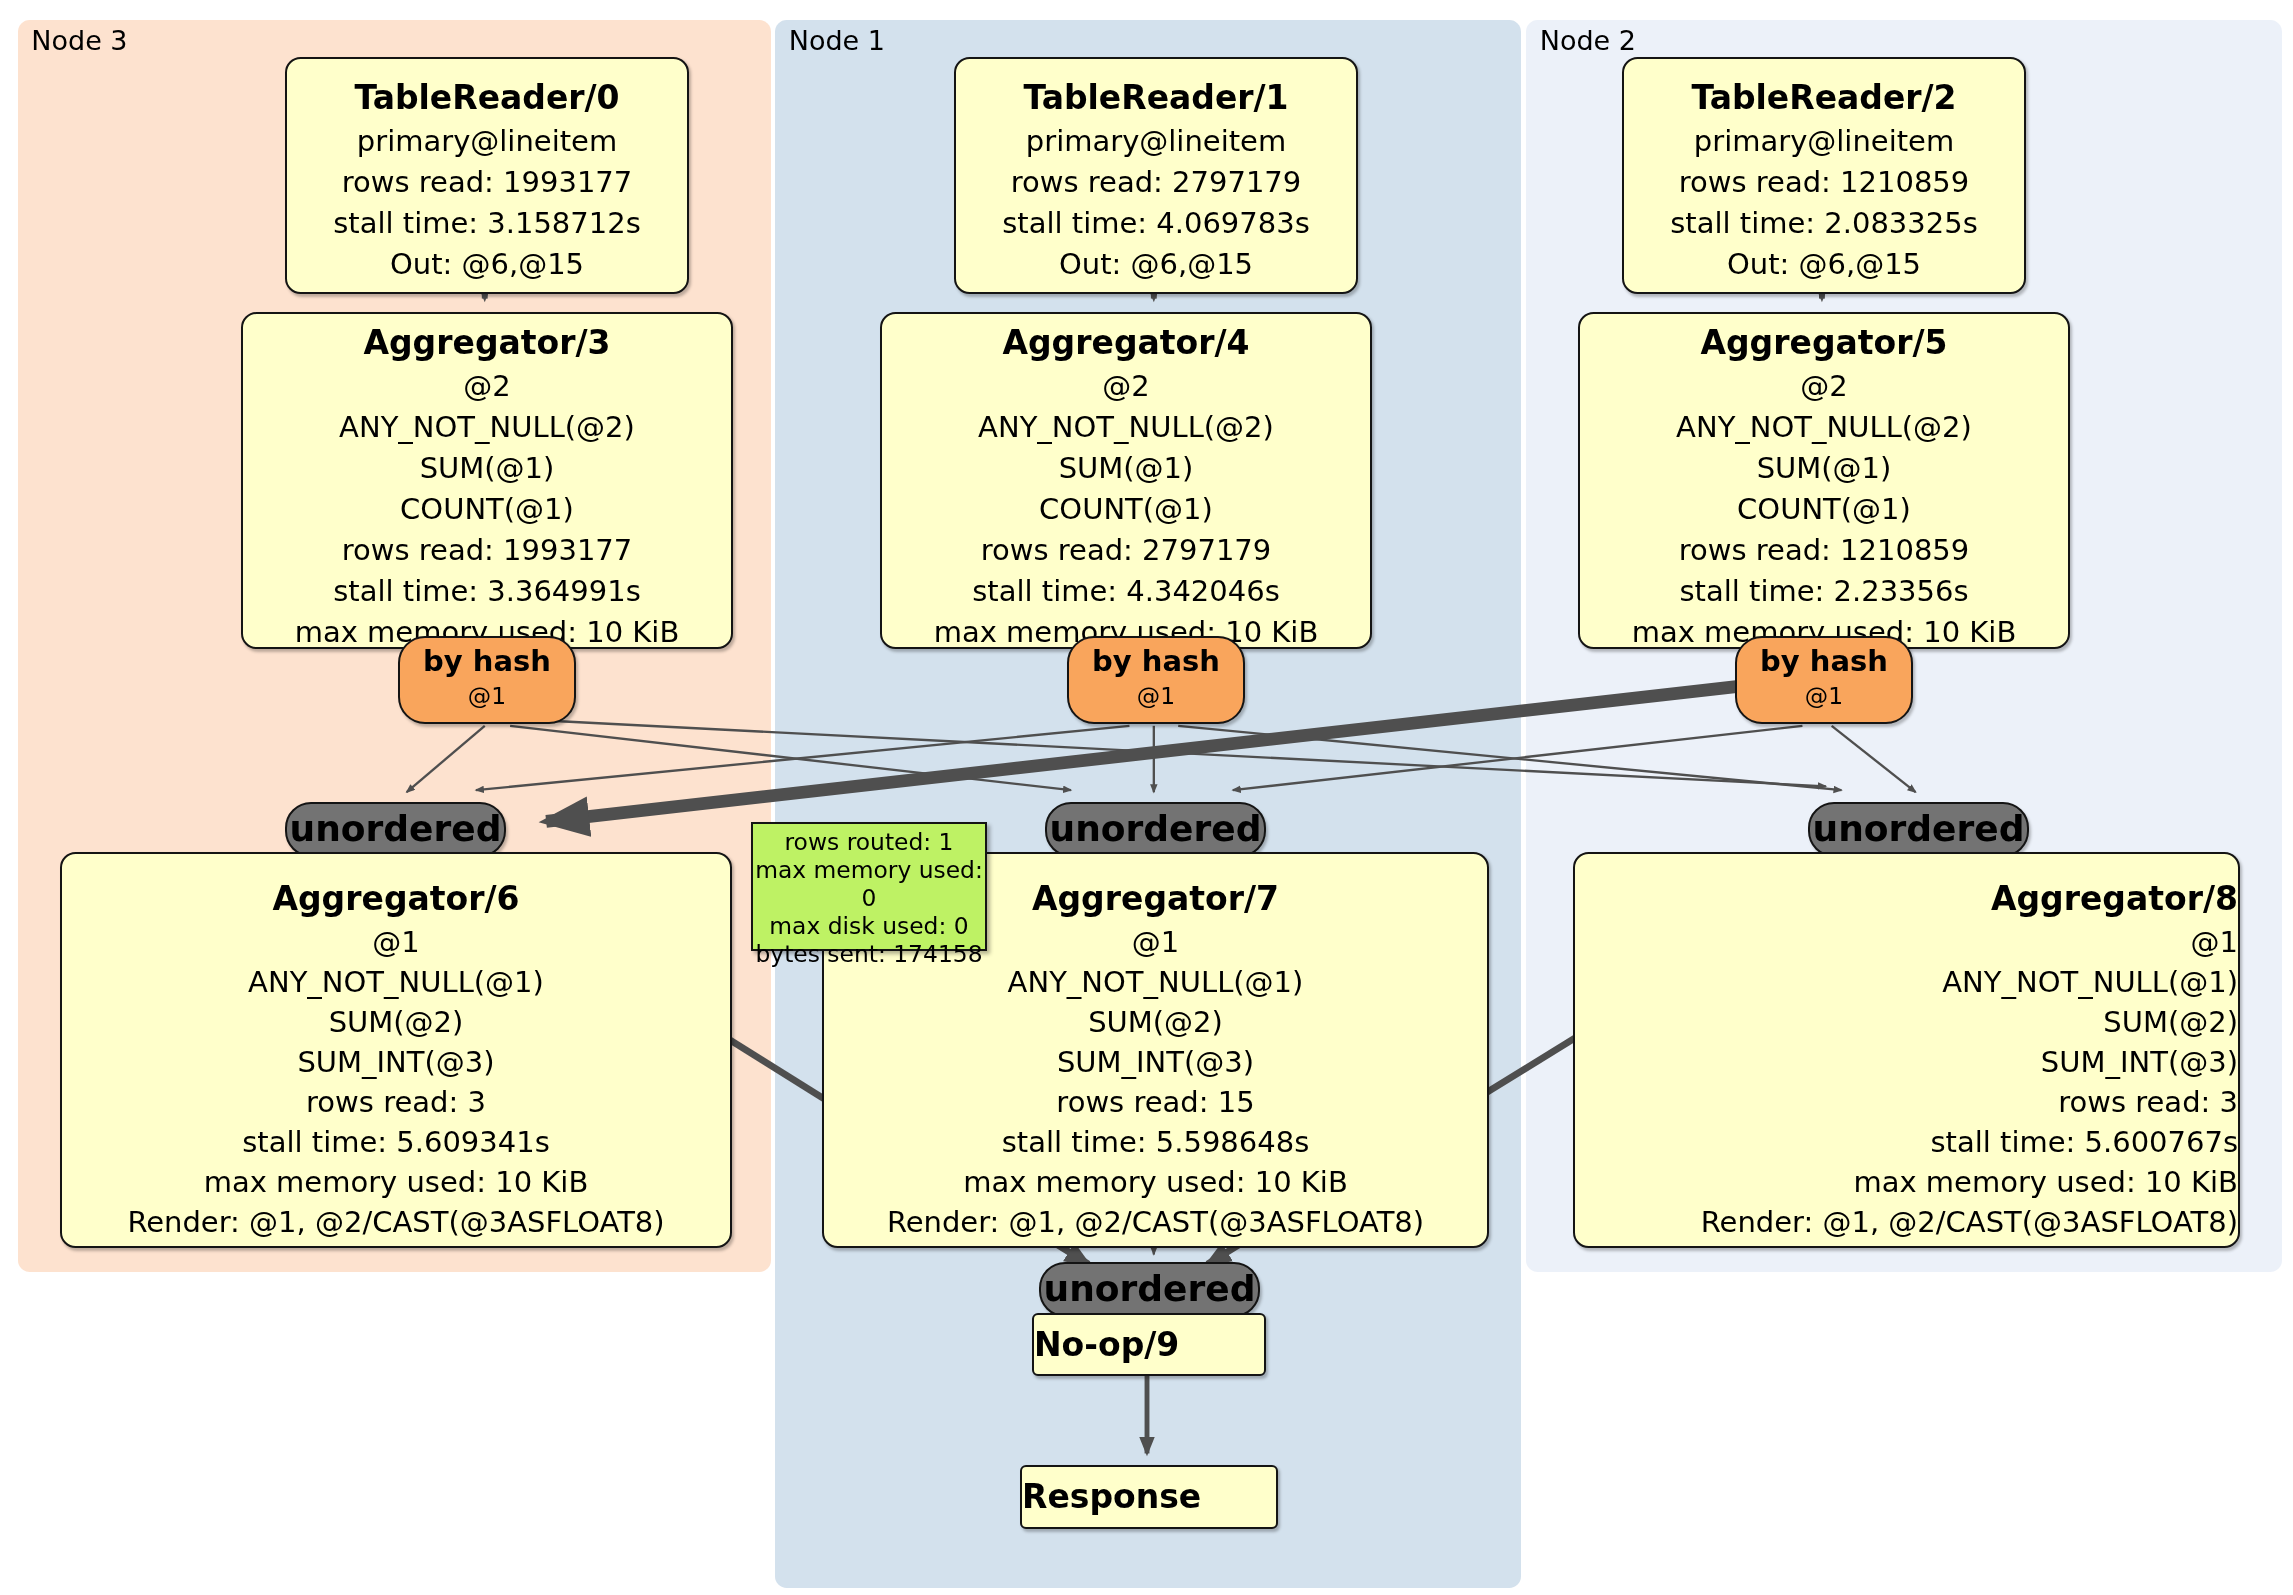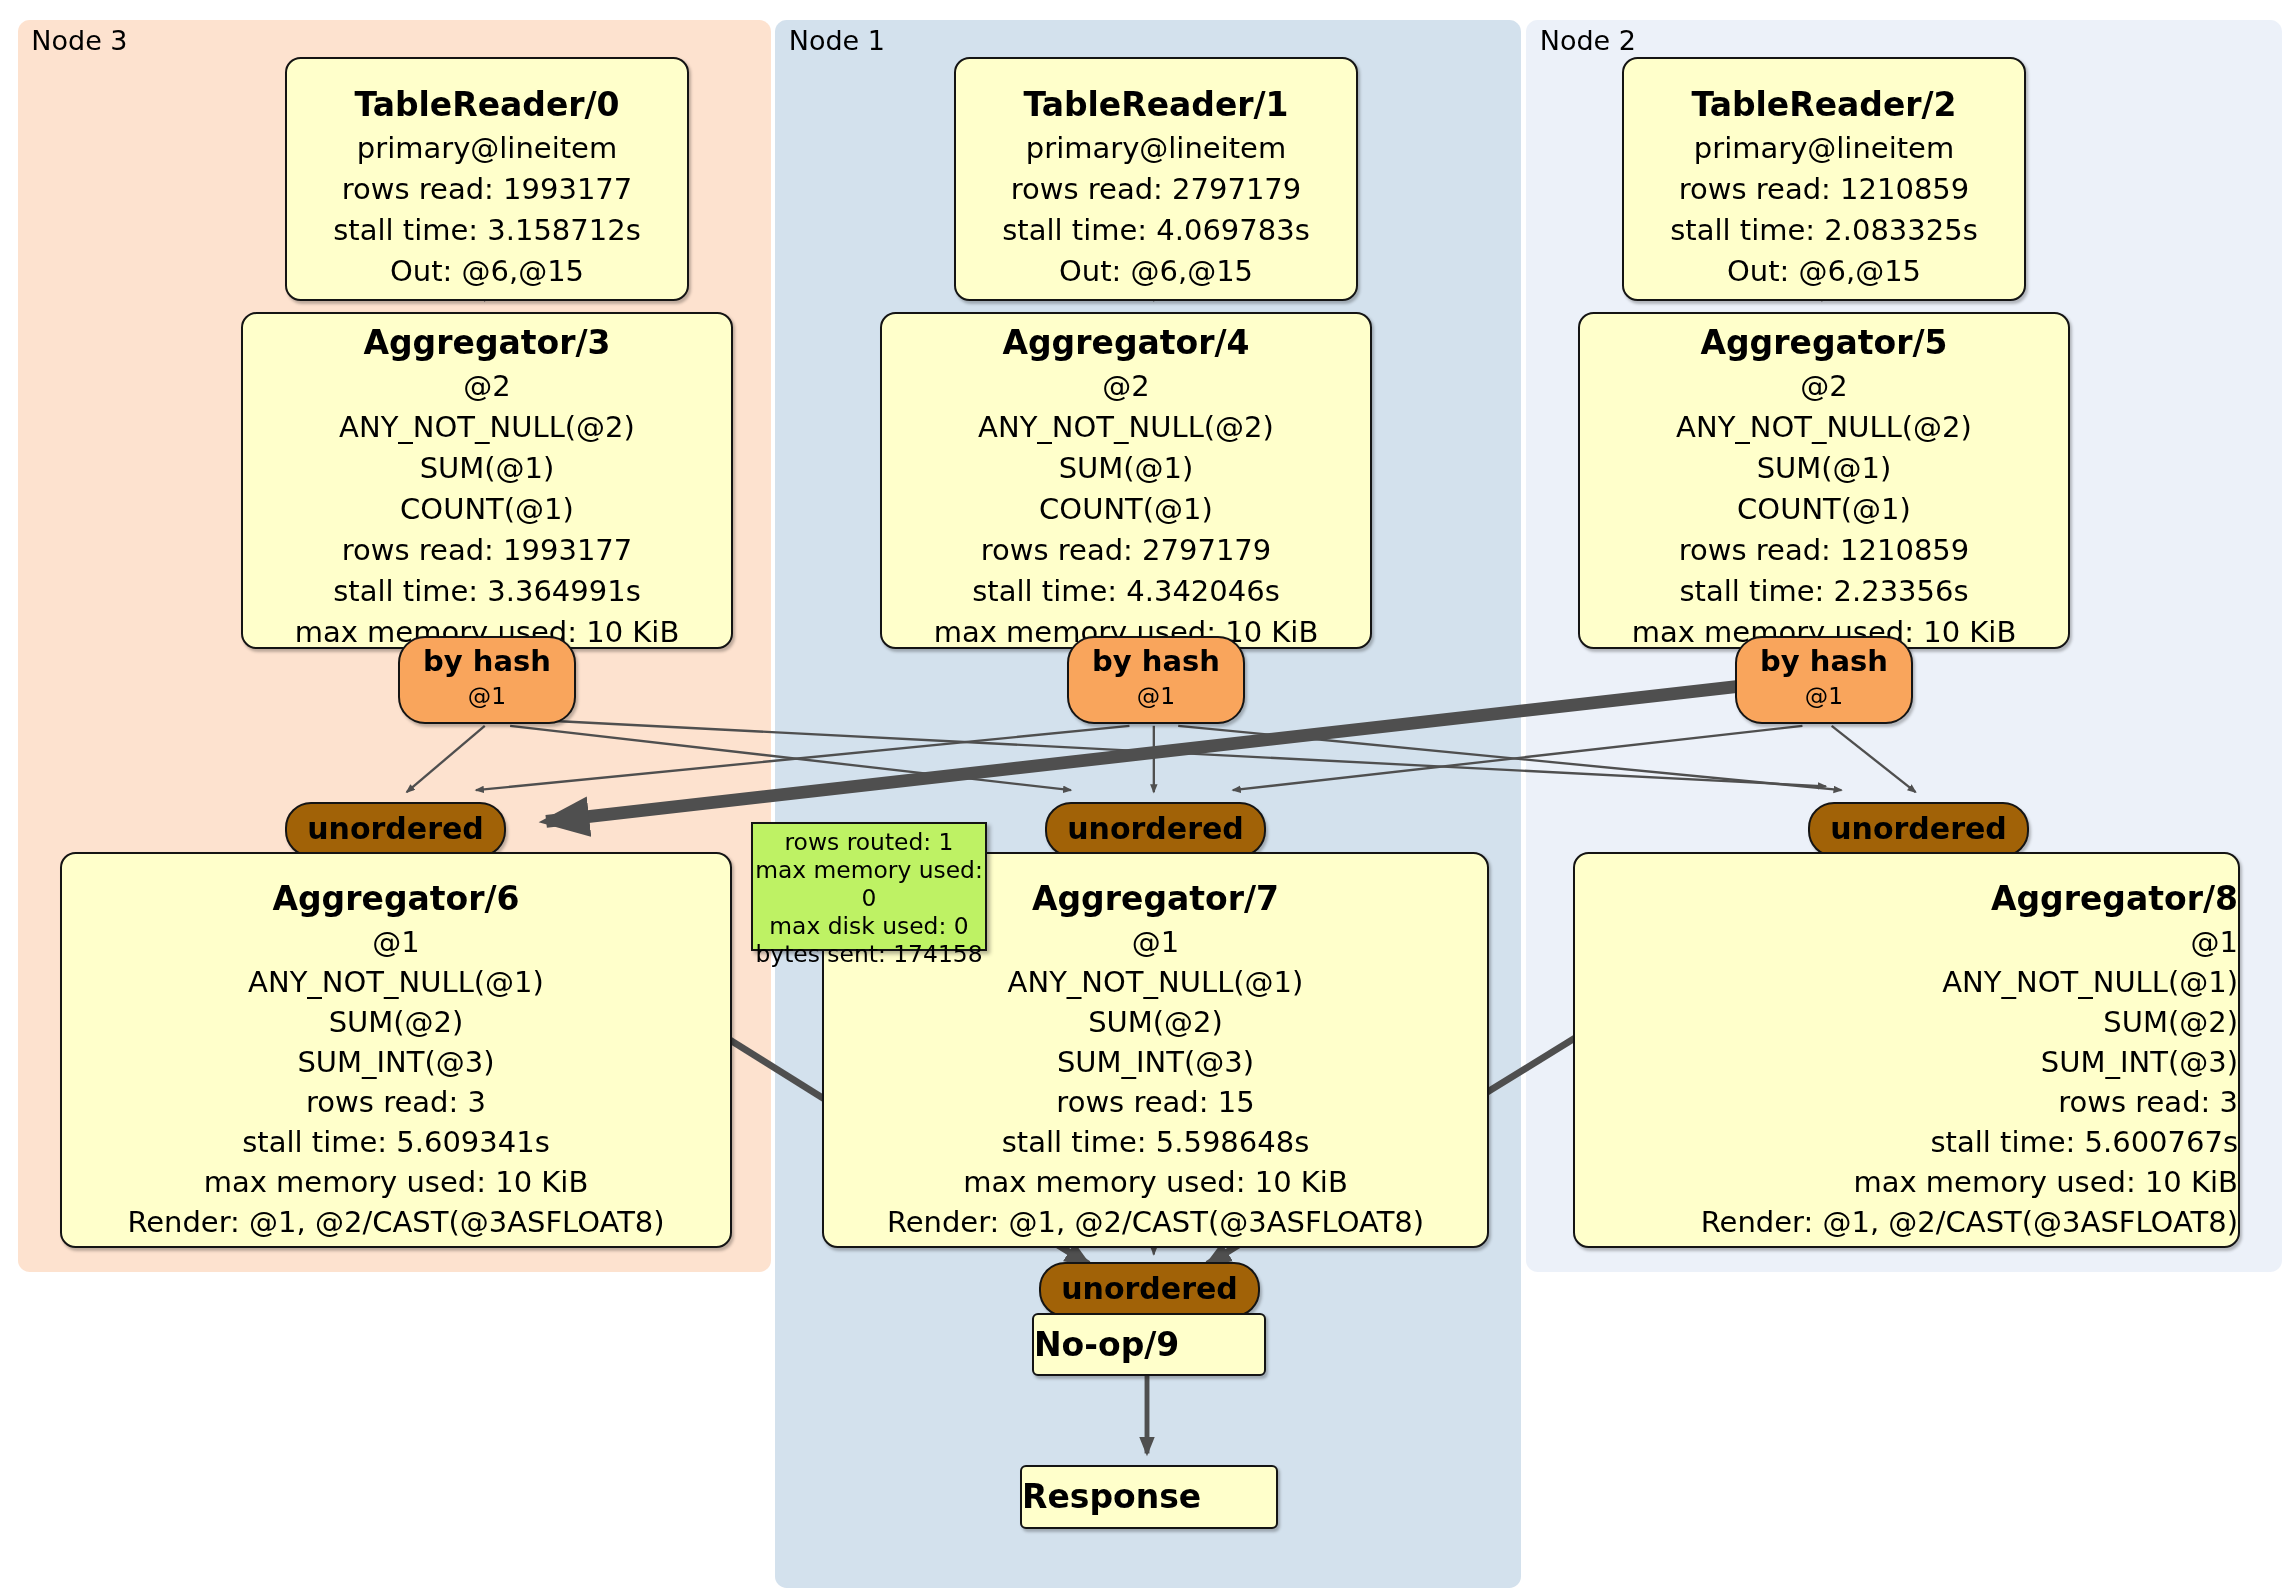--- a/index.html
+++ b/index.html
@@ -6,29 +6,29 @@
   #stage{position:relative;width:2294px;height:1596px;background:#ffffff;
          font-family:"DejaVu Sans","Liberation Sans",sans-serif;color:#000;}
   .panel{position:absolute;border-radius:11.7px;z-index:0;}
   .panel-label{position:absolute;left:13.7px;top:5.9px;font-size:27px;color:#000;}
   #edges{position:absolute;left:0;top:0;z-index:1;}
   .box{position:absolute;background:#ffffcb;border:2px solid #141414;border-radius:15.6px;
        z-index:2;text-align:center;box-shadow:2px 2.9px 2.9px rgba(0,0,0,0.25);}
   .box .title{font-size:33px;font-weight:bold;line-height:47px;}
   .box .line{font-size:29px;line-height:41px;}
   .box.agg-bot .line{line-height:40px;}
-  .tr{padding-top:22px;}
+  .tr{padding-top:15px;}
   .agg-top{padding-top:5px;}
   .agg-bot{padding-top:21px;}
   .router{position:absolute;background:#f9a55c;border:2px solid #141414;border-radius:27px;
           z-index:2;text-align:center;box-shadow:2px 2.9px 2.9px rgba(0,0,0,0.25);}
   .router .rl{font-size:29px;font-weight:bold;line-height:39px;padding-top:3.9px;}
   .router .rs{font-size:23.4px;line-height:31px;}
-  .stream{position:absolute;background:#a16207;border:2px solid #141414;border-radius:26px;
-          z-index:2;text-align:center;font-size:30px;font-weight:bold;line-height:49px;
+  .stream{position:absolute;background:#737373;border:2px solid #141414;border-radius:26px;
+          z-index:2;text-align:center;font-size:36px;font-weight:bold;line-height:49px;
           box-shadow:2px 2.9px 2.9px rgba(0,0,0,0.25);}
   .plain{position:absolute;background:#ffffcb;border:2px solid #141414;border-radius:6px;
          z-index:2;text-align:left;font-size:33px;font-weight:bold;
          box-shadow:2px 2.9px 2.9px rgba(0,0,0,0.25);}
   #tooltip{position:absolute;left:708px;top:822px;width:232px;height:121px;background:#bef264;
            border:2px solid #141414;z-index:3;text-align:center;padding-top:3.9px;
            box-shadow:2.9px 2.9px 3.9px rgba(0,0,0,0.3);margin-left:43px;}
   #tooltip .tl{font-size:23.4px;line-height:28px;}
 </style>
 </head>

